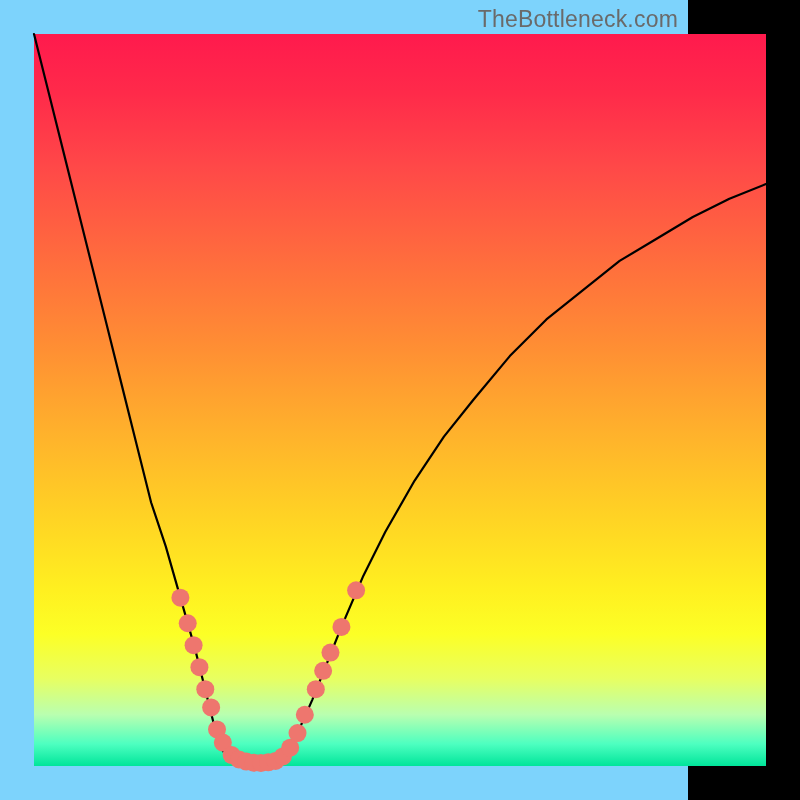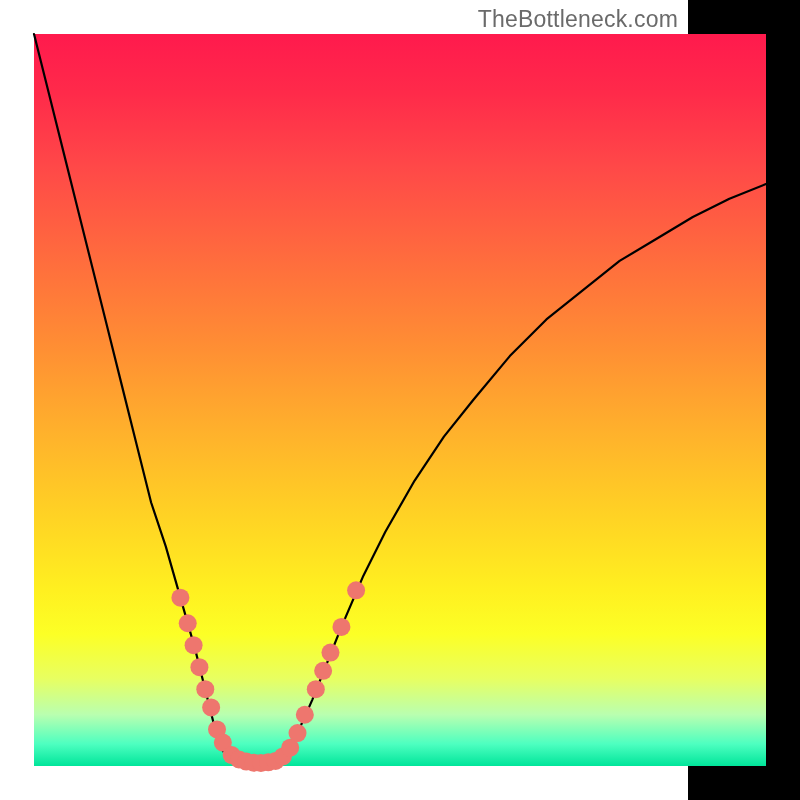--- a/index.html
+++ b/index.html
@@ -10,21 +10,21 @@
     background: #000;
     overflow: hidden;
     font-family: Arial, Helvetica, sans-serif;
   }
   .frame {
     position: absolute;
     left: 0;
     top: 0;
     width: 688px;
     height: 800px;
-    background: #ffffff;
+    background: #7dd3fc;
   }
   .plot {
     position: absolute;
     left: 34px;
     top: 34px;
     width: 732px;
     height: 732px;
     
     background: linear-gradient(to bottom,
       #ff1a4d 0%,

